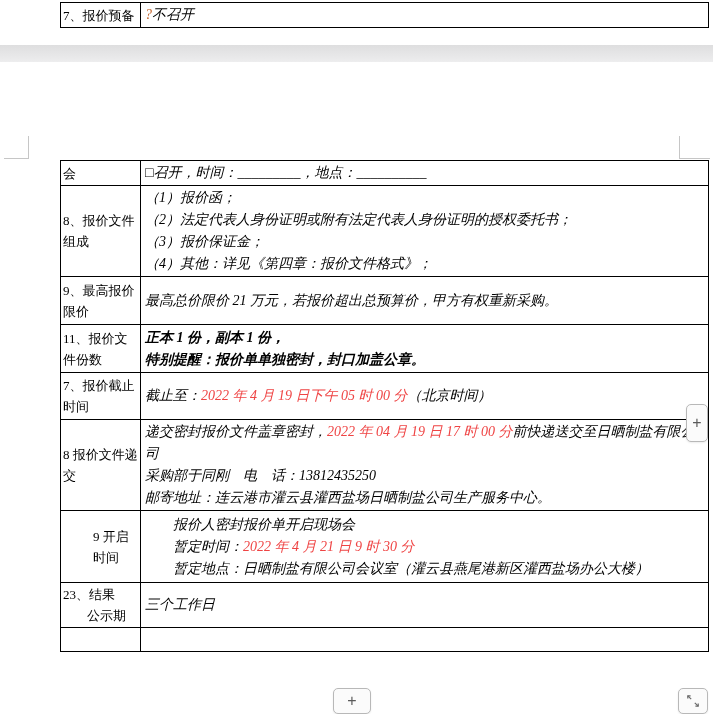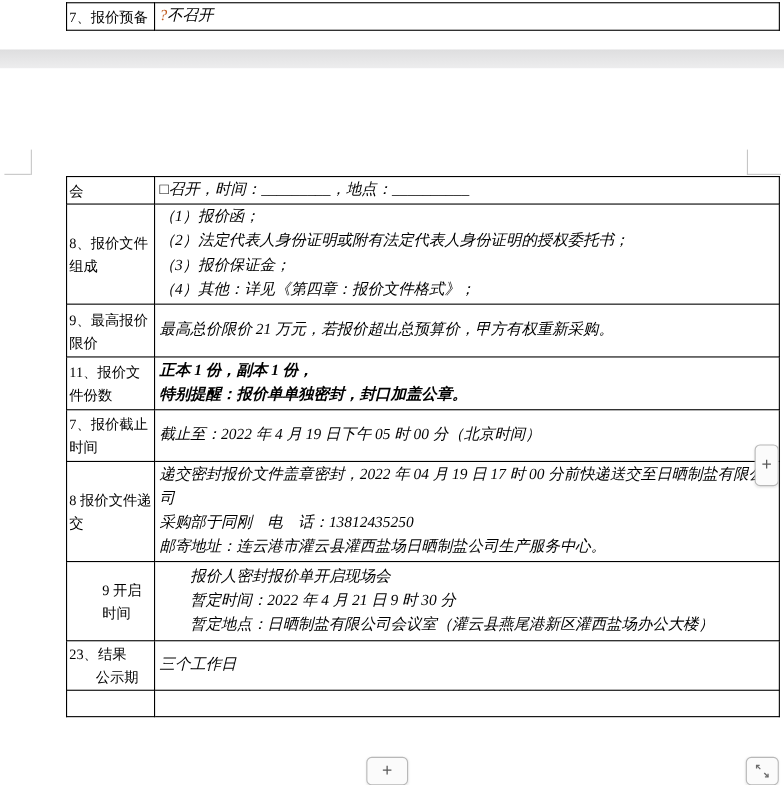--- a/index.html
+++ b/index.html
@@ -63,21 +63,21 @@
   .r-lim  td { height: 45px; }
   .r-cop  td { height: 45px; }
   .r-mk   td { height: 66px; }
   .r-dl   td { height: 44px; }
   .r-del  td { height: 70px; }
   .r-open td { height: 69px; padding-left: 32px; }
   .r-pub  td { height: 40px; }
   .r-emp  td { height: 21px; }
 
   .bold { font-weight: bold; }
-  .red  { color: #000000; }
+  .red  { color: #ef4444; }
   .mark { color: #c05a1e; }
   .indent2 { padding-left: 24px; }
 
   
   .float-btn {
     position: absolute;
     box-sizing: border-box;
     border: 1px solid #b8b8b8;
     border-radius: 5px;
     background: #fbfbfb;

